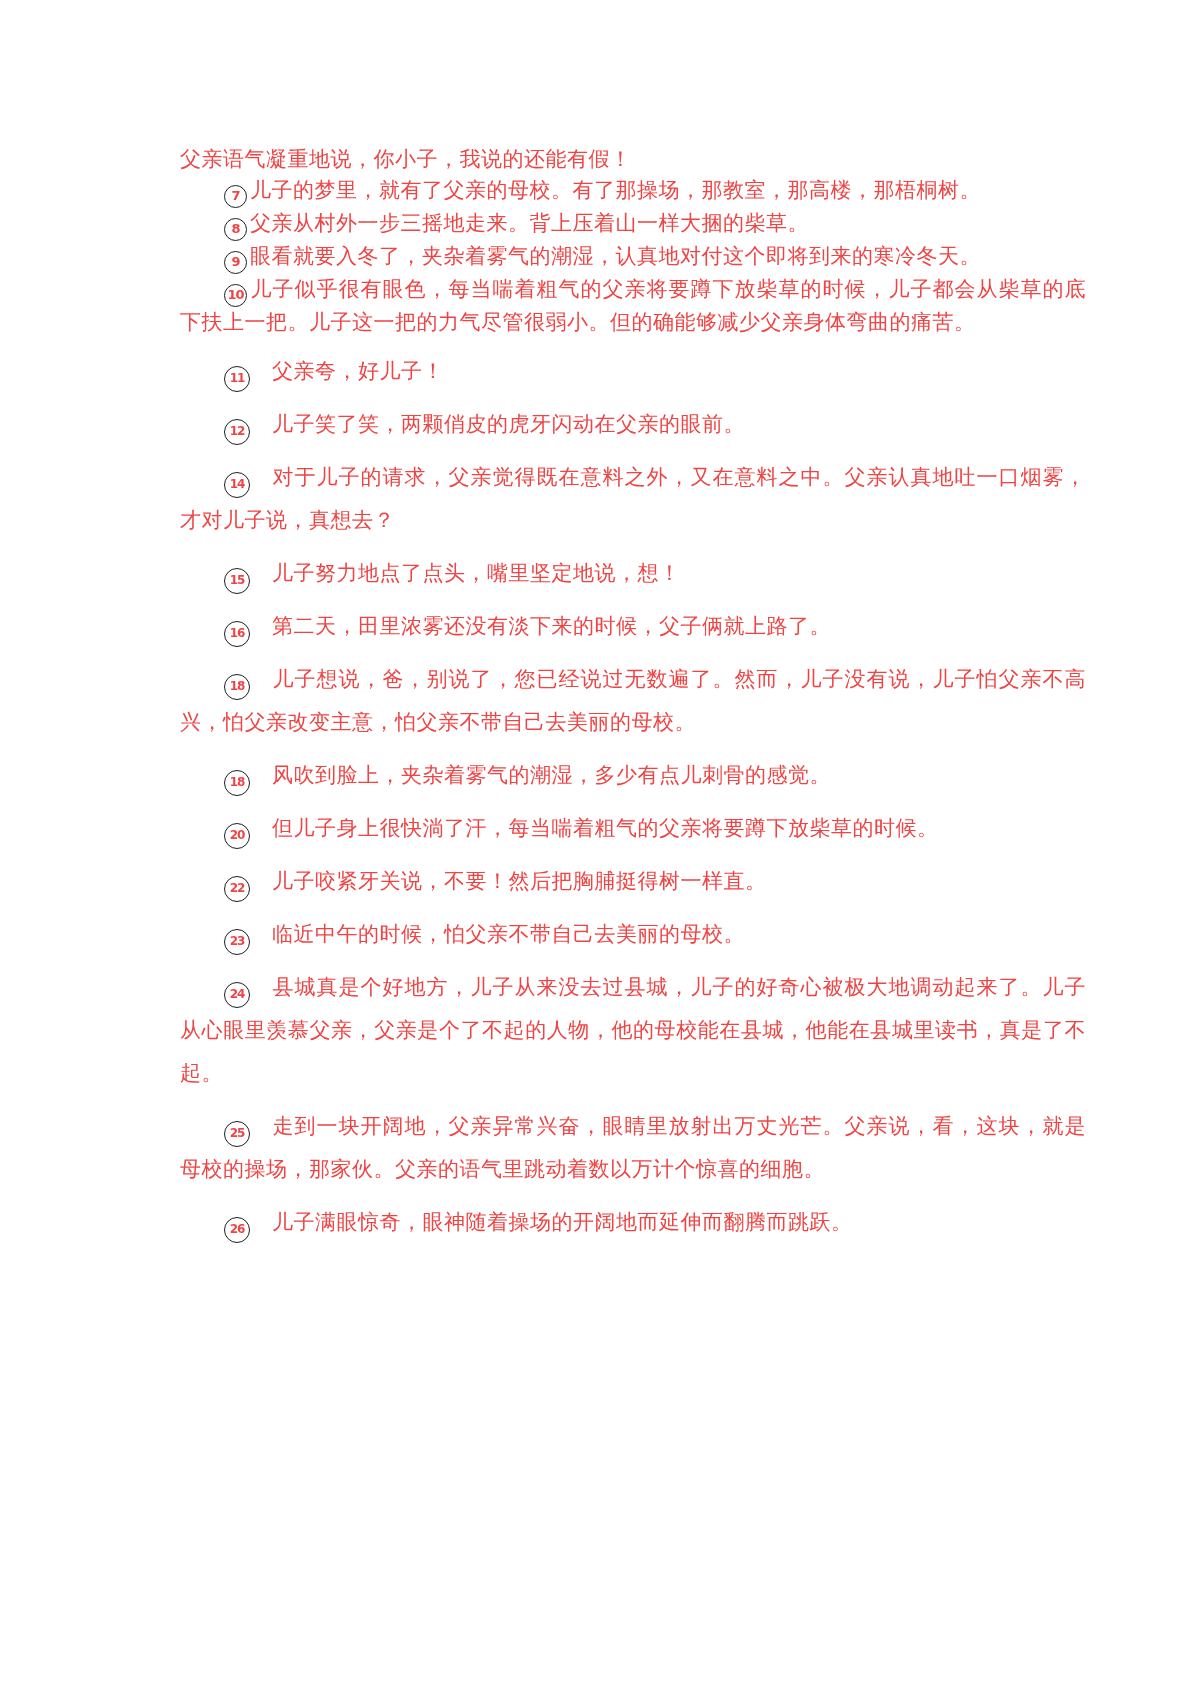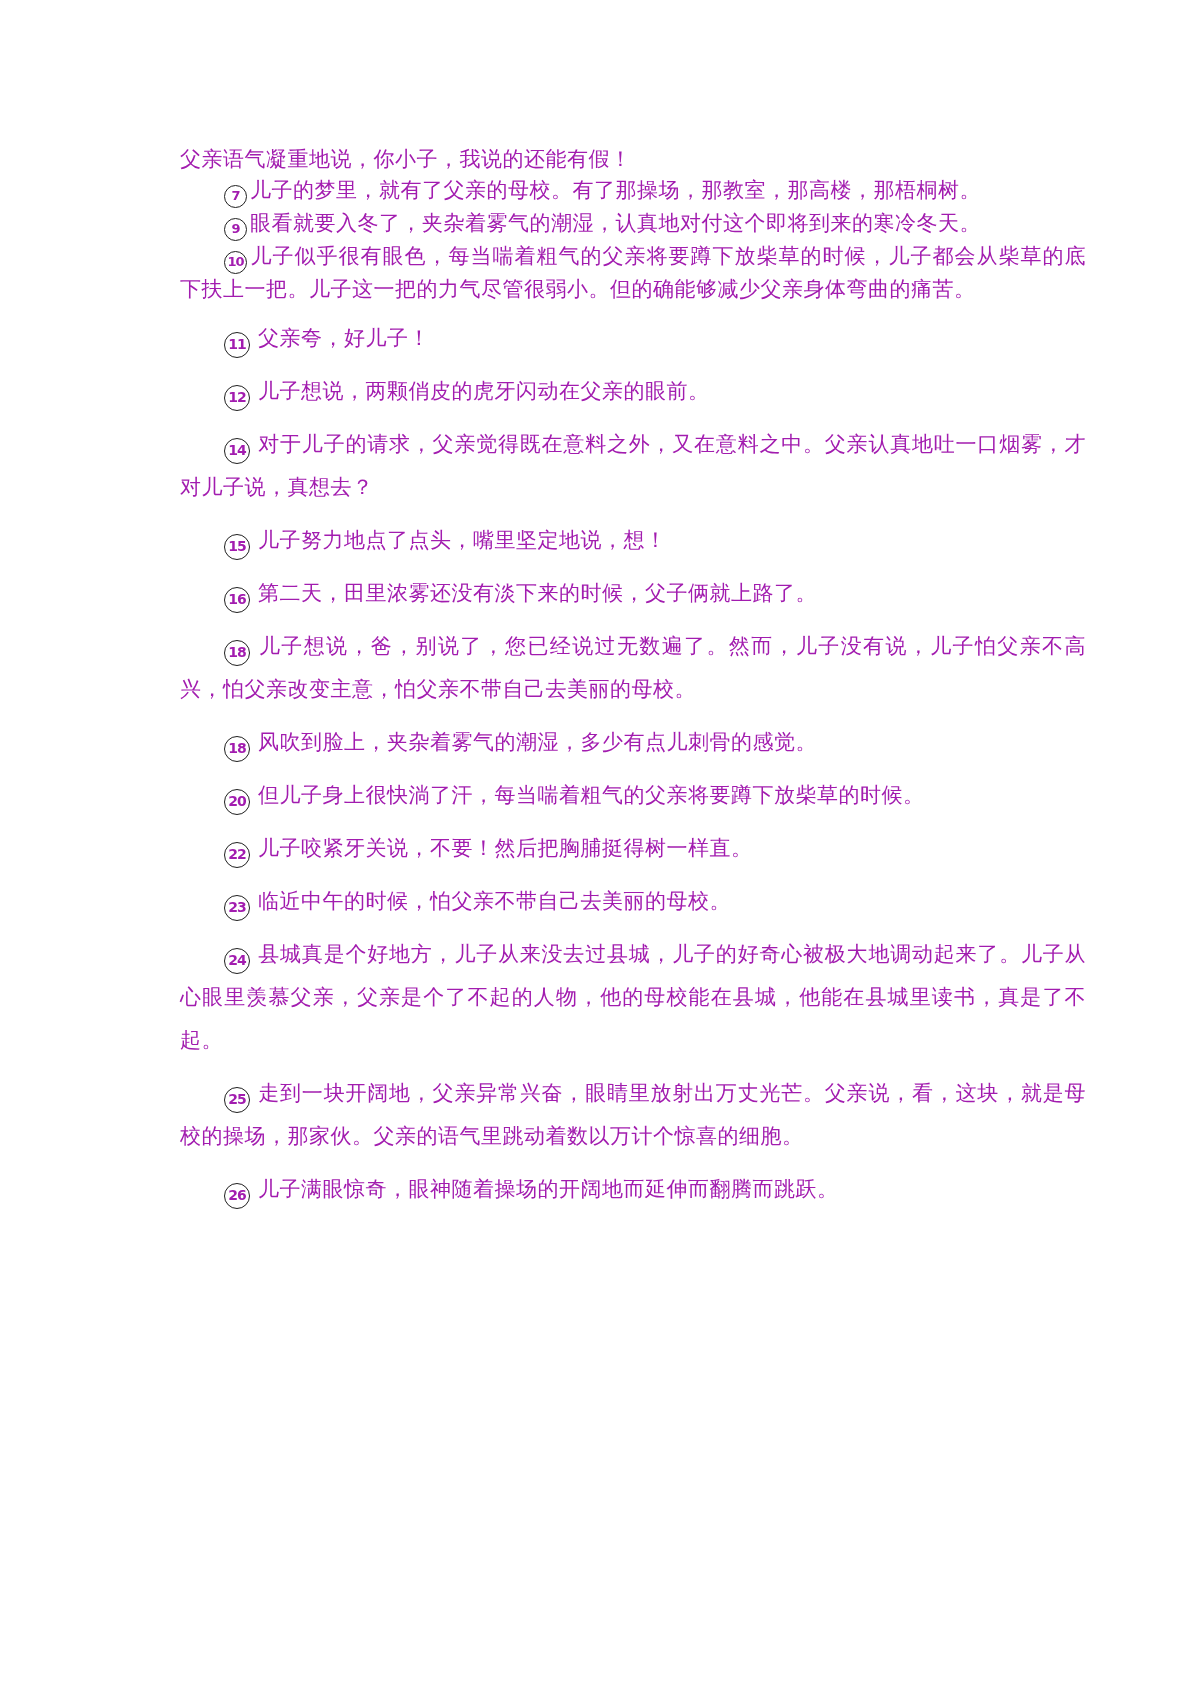--- a/index.html
+++ b/index.html
@@ -14,21 +14,21 @@
     background: #ffffff;
     margin: 0 auto;
     overflow: hidden;
     font-family: "Liberation Serif", "DejaVu Serif", serif;
   }
   .content {
     position: absolute;
     left: 180px;
     top: 144px;
     width: 906px;
-    color: #a21caf;
+    color: #ef4444;
   }
   .para {
     margin: 0;
     font-size: 21px;
     text-align: justify;
     letter-spacing: 0.5px;
   }
   .para.indent {
     text-indent: 44px;
   }
@@ -43,55 +43,56 @@
     margin-top: 10px;
   }
   .cnum {
     display: inline-block;
     box-sizing: border-box;
     width: 26px;
     height: 26px;
     border: 1.6px solid #1f1f1f;
     border-radius: 50%;
     font-family: "DejaVu Sans", "Liberation Sans", sans-serif;
-    font-size: 14px;
+    font-size: 12px;
     font-weight: 600;
     line-height: 23px;
     text-align: center;
     text-indent: 0;
     letter-spacing: -1px;
     vertical-align: -4px;
-    margin-right: 8px;
+    margin-right: 22px;
   }
   .compact-block .cnum {
     width: 23px;
     height: 23px;
     font-size: 13px;
     line-height: 20px;
     border-width: 1.4px;
     vertical-align: -3px;
     margin-right: 3px;
   }
 </style>
 </head>
 <body>
 
 <div class="page">
   <div class="content">
 
     <div class="compact-block">
       <p class="para"><span>父亲语气凝重地说，你小子，我说的还能有假！</span></p>
       <p class="para indent"><span class="cnum">7</span><span>儿子的梦里，就有了父亲的母校。有了那操场，那教室，那高楼，那梧桐树。</span></p>
+      <p class="para indent"><span class="cnum">8</span><span>父亲从村外一步三摇地走来。背上压着山一样大捆的柴草。</span></p>
       <p class="para indent"><span class="cnum">9</span><span>眼看就要入冬了，夹杂着雾气的潮湿，认真地对付这个即将到来的寒冷冬天。</span></p>
       <p class="para indent"><span class="cnum">10</span><span>儿子似乎很有眼色，每当喘着粗气的父亲将要蹲下放柴草的时候，儿子都会从柴草的底下扶上一把。儿子这一把的力气尽管很弱小。但的确能够减少父亲身体弯曲的痛苦。</span></p>
     </div>
 
     <div class="spaced-block">
       <p class="para indent"><span class="cnum">11</span><span>父亲夸，好儿子！</span></p>
-      <p class="para indent"><span class="cnum">12</span><span>儿子想说，两颗俏皮的虎牙闪动在父亲的眼前。</span></p>
+      <p class="para indent"><span class="cnum">12</span><span>儿子笑了笑，两颗俏皮的虎牙闪动在父亲的眼前。</span></p>
       <p class="para indent"><span class="cnum">14</span><span>对于儿子的请求，父亲觉得既在意料之外，又在意料之中。父亲认真地吐一口烟雾，才对儿子说，真想去？</span></p>
       <p class="para indent"><span class="cnum">15</span><span>儿子努力地点了点头，嘴里坚定地说，想！</span></p>
       <p class="para indent"><span class="cnum">16</span><span>第二天，田里浓雾还没有淡下来的时候，父子俩就上路了。</span></p>
       <p class="para indent"><span class="cnum">18</span><span>儿子想说，爸，别说了，您已经说过无数遍了。然而，儿子没有说，儿子怕父亲不高兴，怕父亲改变主意，怕父亲不带自己去美丽的母校。</span></p>
       <p class="para indent"><span class="cnum">18</span><span>风吹到脸上，夹杂着雾气的潮湿，多少有点儿刺骨的感觉。</span></p>
       <p class="para indent"><span class="cnum">20</span><span>但儿子身上很快淌了汗，每当喘着粗气的父亲将要蹲下放柴草的时候。</span></p>
       <p class="para indent"><span class="cnum">22</span><span>儿子咬紧牙关说，不要！然后把胸脯挺得树一样直。</span></p>
       <p class="para indent"><span class="cnum">23</span><span>临近中午的时候，怕父亲不带自己去美丽的母校。</span></p>
       <p class="para indent"><span class="cnum">24</span><span>县城真是个好地方，儿子从来没去过县城，儿子的好奇心被极大地调动起来了。儿子从心眼里羡慕父亲，父亲是个了不起的人物，他的母校能在县城，他能在县城里读书，真是了不起。</span></p>
       <p class="para indent"><span class="cnum">25</span><span>走到一块开阔地，父亲异常兴奋，眼睛里放射出万丈光芒。父亲说，看，这块，就是母校的操场，那家伙。父亲的语气里跳动着数以万计个惊喜的细胞。</span></p>

